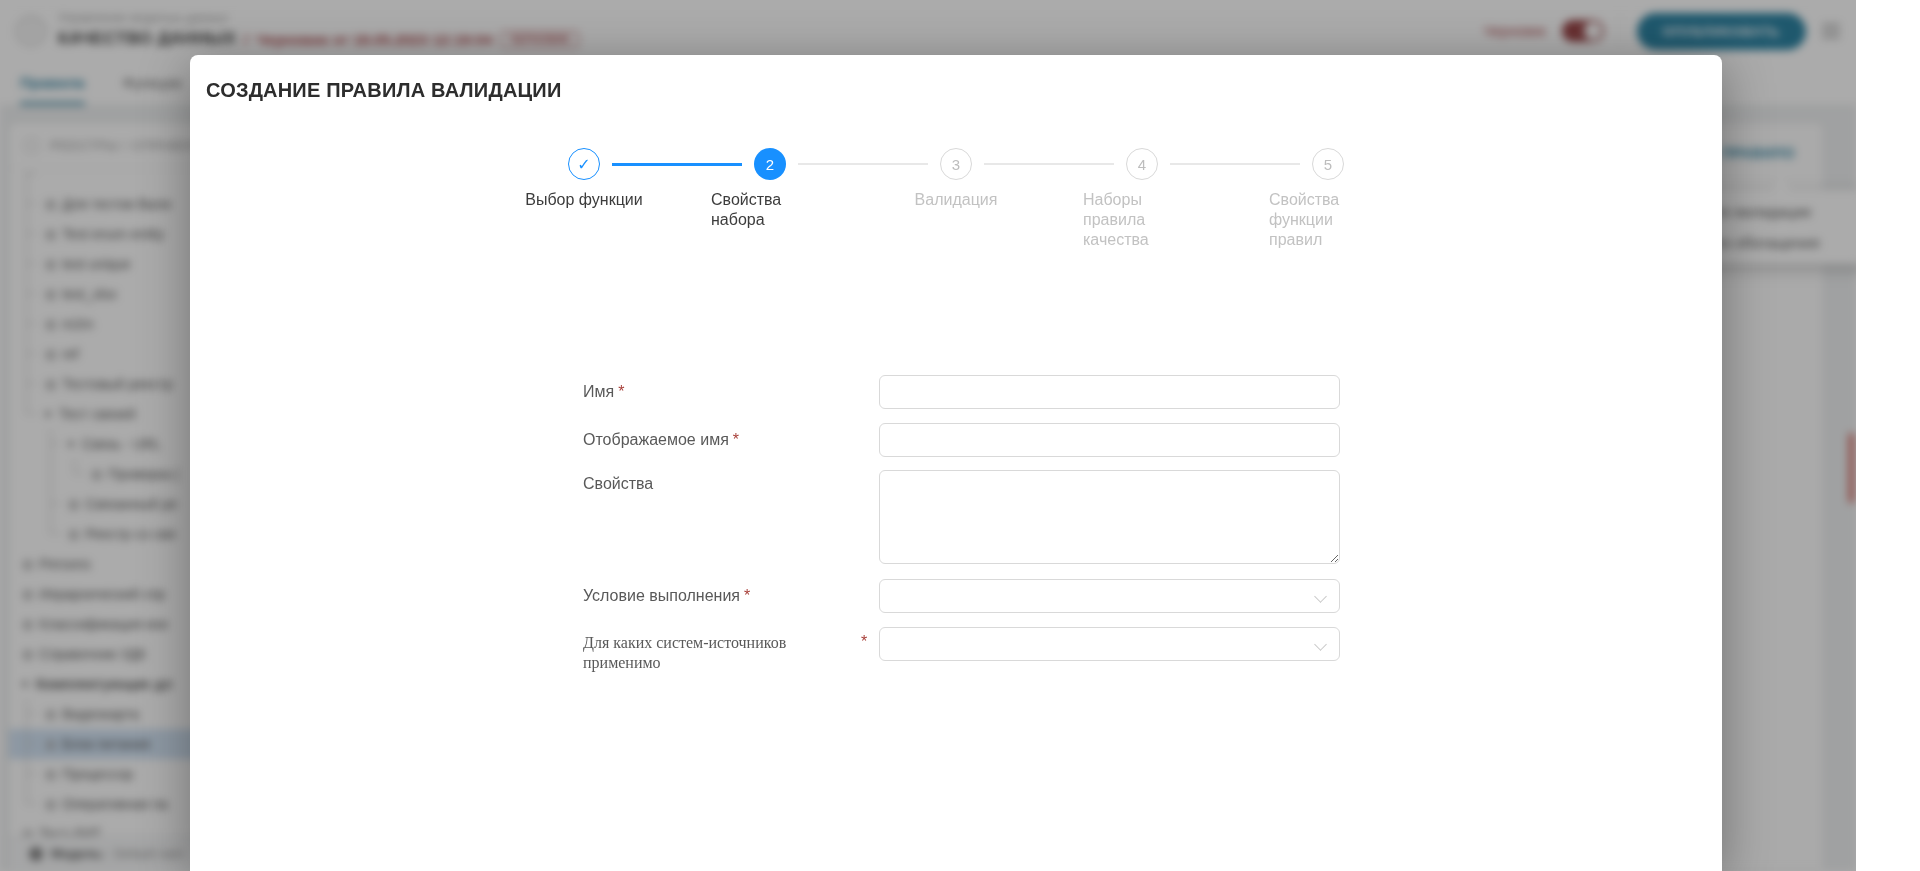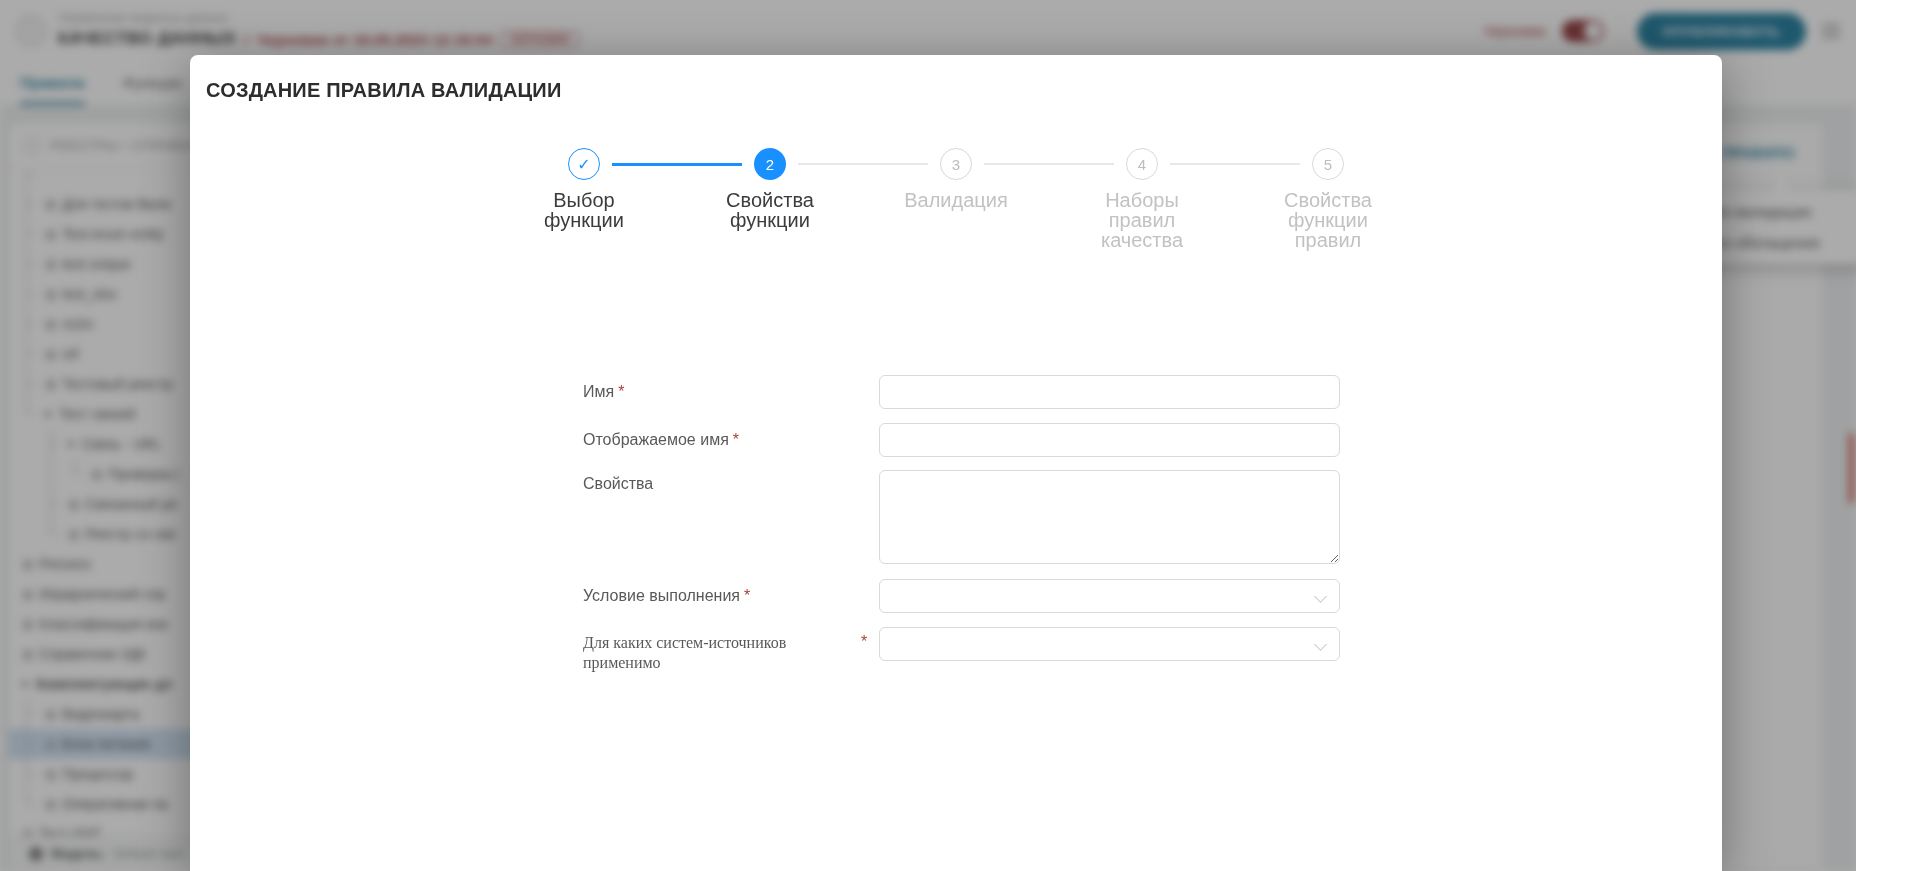--- a/index.html
+++ b/index.html
@@ -67,21 +67,21 @@
   .modal-title{position:absolute;top:24px;left:16px;font-size:20px;font-weight:bold;color:#2d2d2d;letter-spacing:.2px;}
 
   .stepper{position:absolute;top:93px;left:301px;width:930px;display:flex;}
   .step{width:186px;position:relative;display:flex;flex-direction:column;align-items:center;}
   .step-line{position:absolute;top:15px;left:calc(-50% + 28px);width:calc(100% - 56px);height:2px;background:#e8e8e8;}
   .step-line.blue{background:var(--accent);height:3px;top:14.5px;}
   .step-circle{width:32px;height:32px;border-radius:50%;display:flex;align-items:center;justify-content:center;font-size:15px;}
   .step-circle.done{border:1.5px solid var(--accent);color:var(--accent);background:#fff;font-size:16px;}
   .step-circle.active{background:var(--accent);color:#fff;}
   .step-circle.pending{border:1.5px solid #d9d9d9;color:#bdbdbd;background:#fff;}
-  .step-label{margin-top:10px;max-width:118px;text-align:center;font-size:20px;line-height:20px;color:#c2c2c2;}
+  .step-label{margin-top:10px;max-width:118px;text-align:left;font-size:16px;line-height:20px;color:#c2c2c2;}
   .step.done .step-label,.step.active .step-label{color:#3c3c3c;}
 
   .form{position:absolute;left:385px;top:320px;width:765px;}
   .f-label{position:absolute;left:8px;font-size:16px;color:#595959;}
   .req{color:#a8403a;margin-left:4px;}
   .txt,.area,.select{position:absolute;left:304px;width:461px;border:1px solid #d9d9d9;border-radius:6px;background:#fff;font-family:inherit;font-size:15px;color:#333;padding:0 10px;}
   .txt{height:34px;}
   .area{height:94px;padding:6px 10px;resize:both;}
   .select{height:34px;}
   .chev{position:absolute;right:14px;top:12px;width:9px;height:9px;border-right:1.5px solid #c9c9c9;border-bottom:1.5px solid #c9c9c9;transform:rotate(45deg);}
@@ -312,31 +312,31 @@
     <div class="modal-title">СОЗДАНИЕ ПРАВИЛА ВАЛИДАЦИИ</div>
 
     <div class="stepper" id="stepper">
         <div class="step done">
           <div class="step-circle done">✓</div>
           <div class="step-label">Выбор функции</div>
         </div>
         <div class="step active">
           <div class="step-line blue"></div>
           <div class="step-circle active">2</div>
-          <div class="step-label">Свойства функции</div>
+          <div class="step-label">Свойства набора</div>
         </div>
         <div class="step pending">
           <div class="step-line"></div>
           <div class="step-circle pending">3</div>
           <div class="step-label">Валидация</div>
         </div>
         <div class="step pending">
           <div class="step-line"></div>
           <div class="step-circle pending">4</div>
-          <div class="step-label">Наборы правил качества</div>
+          <div class="step-label">Наборы правила качества</div>
         </div>
         <div class="step pending">
           <div class="step-line"></div>
           <div class="step-circle pending">5</div>
           <div class="step-label">Свойства функции правил</div>
         </div>
       </div>
 
     <div class="form">
       <div class="f-label" style="top:0;line-height:34px;">

